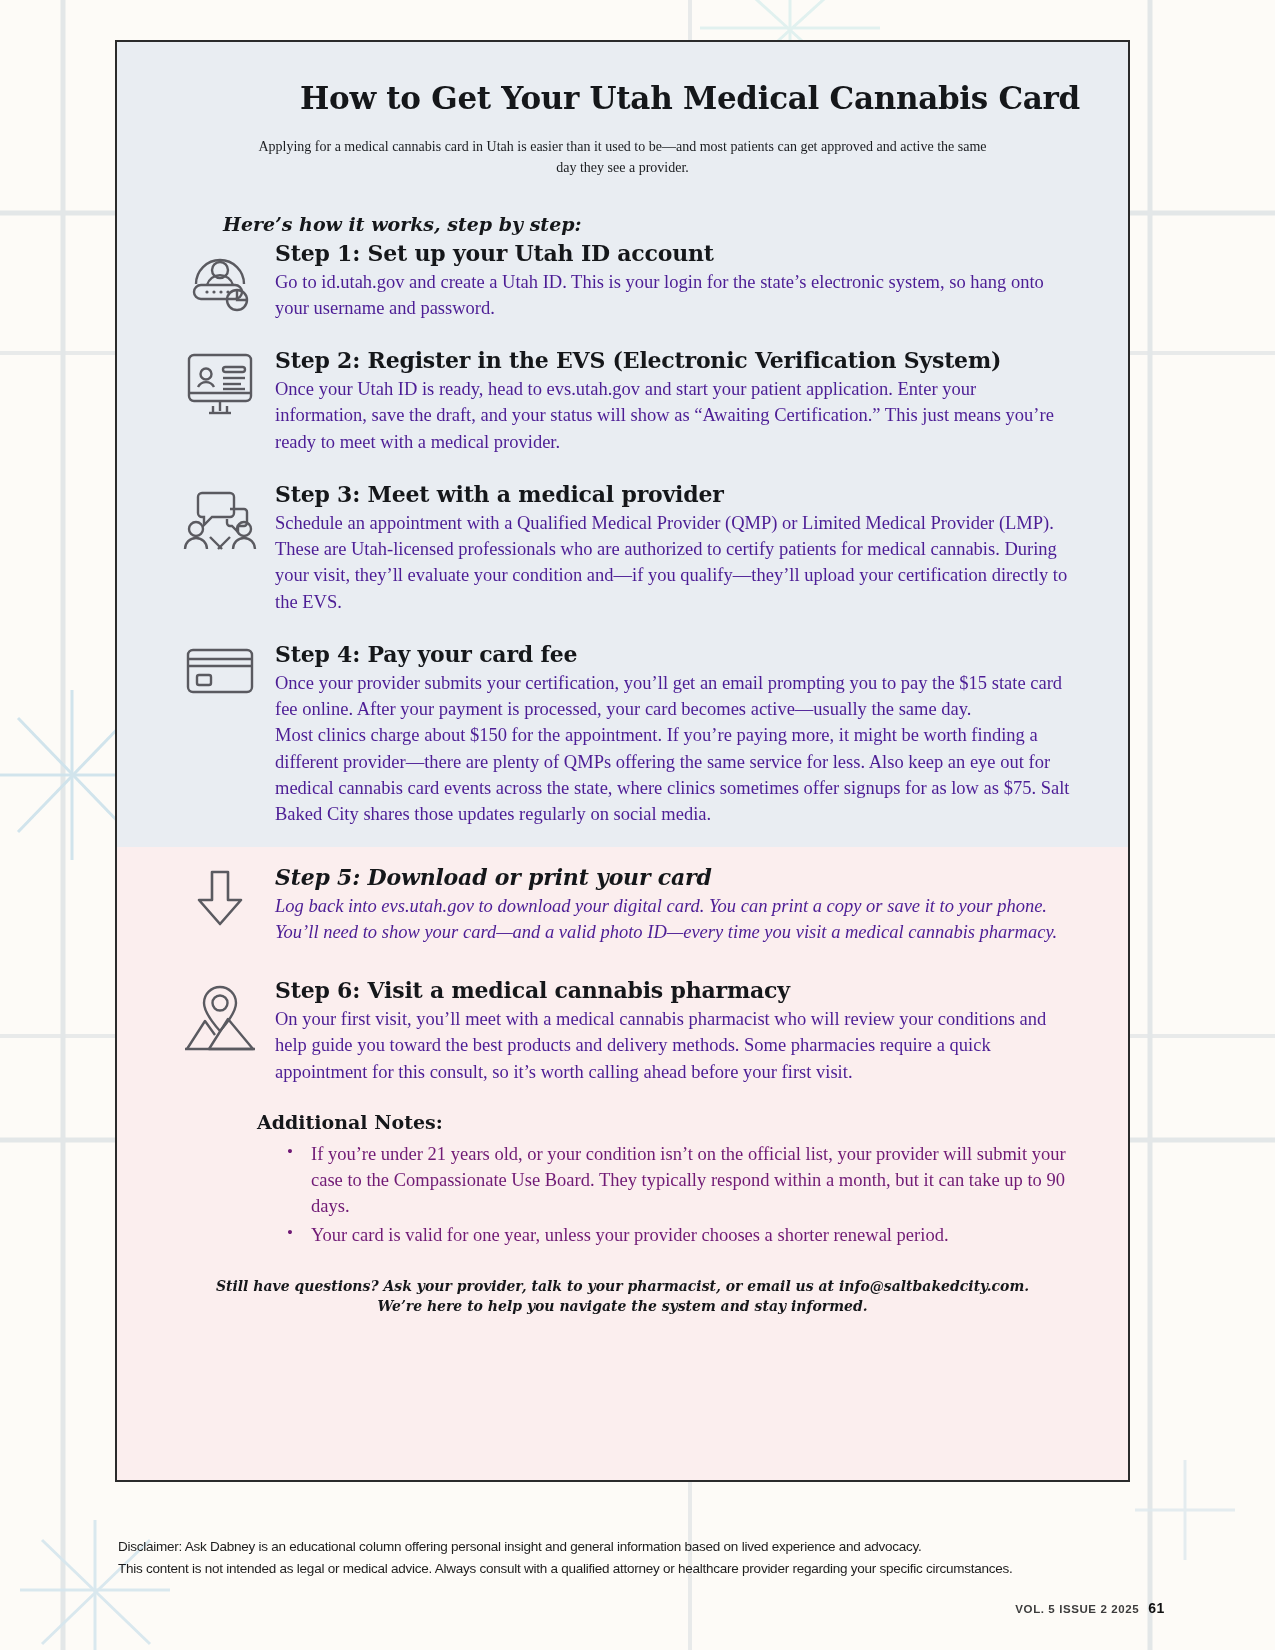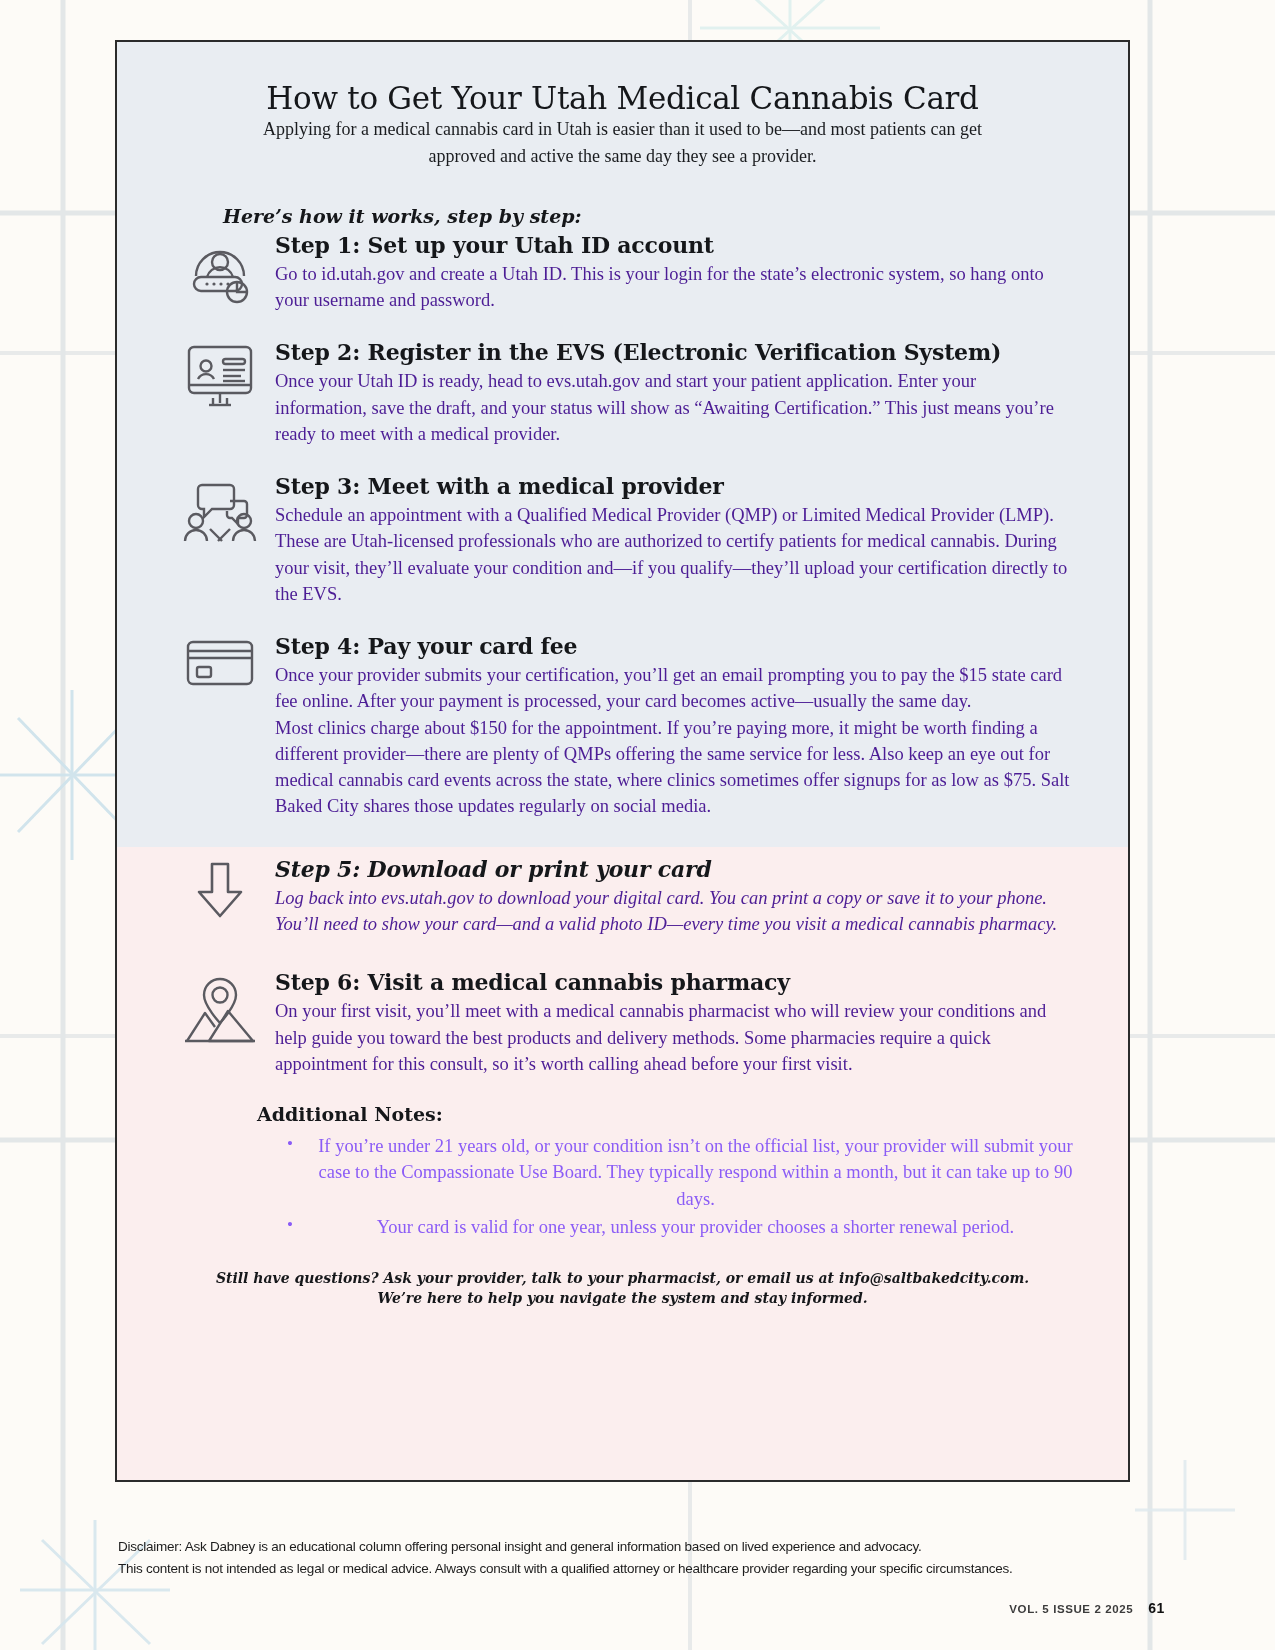--- a/index.html
+++ b/index.html
@@ -49,29 +49,30 @@
 
   .card-inner {
     position: relative;
     z-index: 1;
     padding: 38px 48px 0 48px;
   }
 
   h1#title {
     font-family: "DejaVu Serif", serif;
     font-size: 31px;
-    font-weight: normal;
-    text-align: center;
+    font-weight: bold;
+    text-align: right;
     letter-spacing: -0.3px;
     color: #15171a;
+    margin-bottom: 20px;
   }
 
   .lede {
     text-align: center;
-    font-size: 18px;
+    font-size: 14px;
     line-height: 1.52;
     color: #1a1c1f;
     margin: 0 auto 34px auto;
     width: 740px;
   }
 
   .how-it-works {
     font-family: "DejaVu Serif", serif;
     font-style: italic;
     font-weight: bold;
@@ -122,23 +123,22 @@
   ul.notes {
     list-style: none;
     margin: 0 0 0 120px;
     padding: 0;
   }
   ul.notes li {
     position: relative;
     padding-left: 26px;
     font-size: 18.5px;
     line-height: 1.42;
-    color: #8b5cf6;
+    color: #701a75;
     margin-bottom: 2px;
-    text-align: center;
   }
   ul.notes li::before {
     content: "\2022";
     position: absolute;
     left: 2px;
     top: -1px;
     font-size: 17px;
   }
 
   .closing {
@@ -171,21 +171,21 @@
     right: 110px;
     top: 1600px;
     z-index: 3;
     font-family: "Liberation Sans", sans-serif;
     font-size: 11.5px;
     font-weight: bold;
     letter-spacing: 0.6px;
     color: #3c3c3c;
     display: flex;
     align-items: baseline;
-    gap: 15px;
+    gap: 9px;
   }
   #page-footer .pagenum {
     font-size: 14px;
     color: #111;
   }
 </style>
 </head>
 <body>
 
 <svg id="bg-decor" viewBox="0 0 1275 1650" xmlns="http://www.w3.org/2000/svg">

